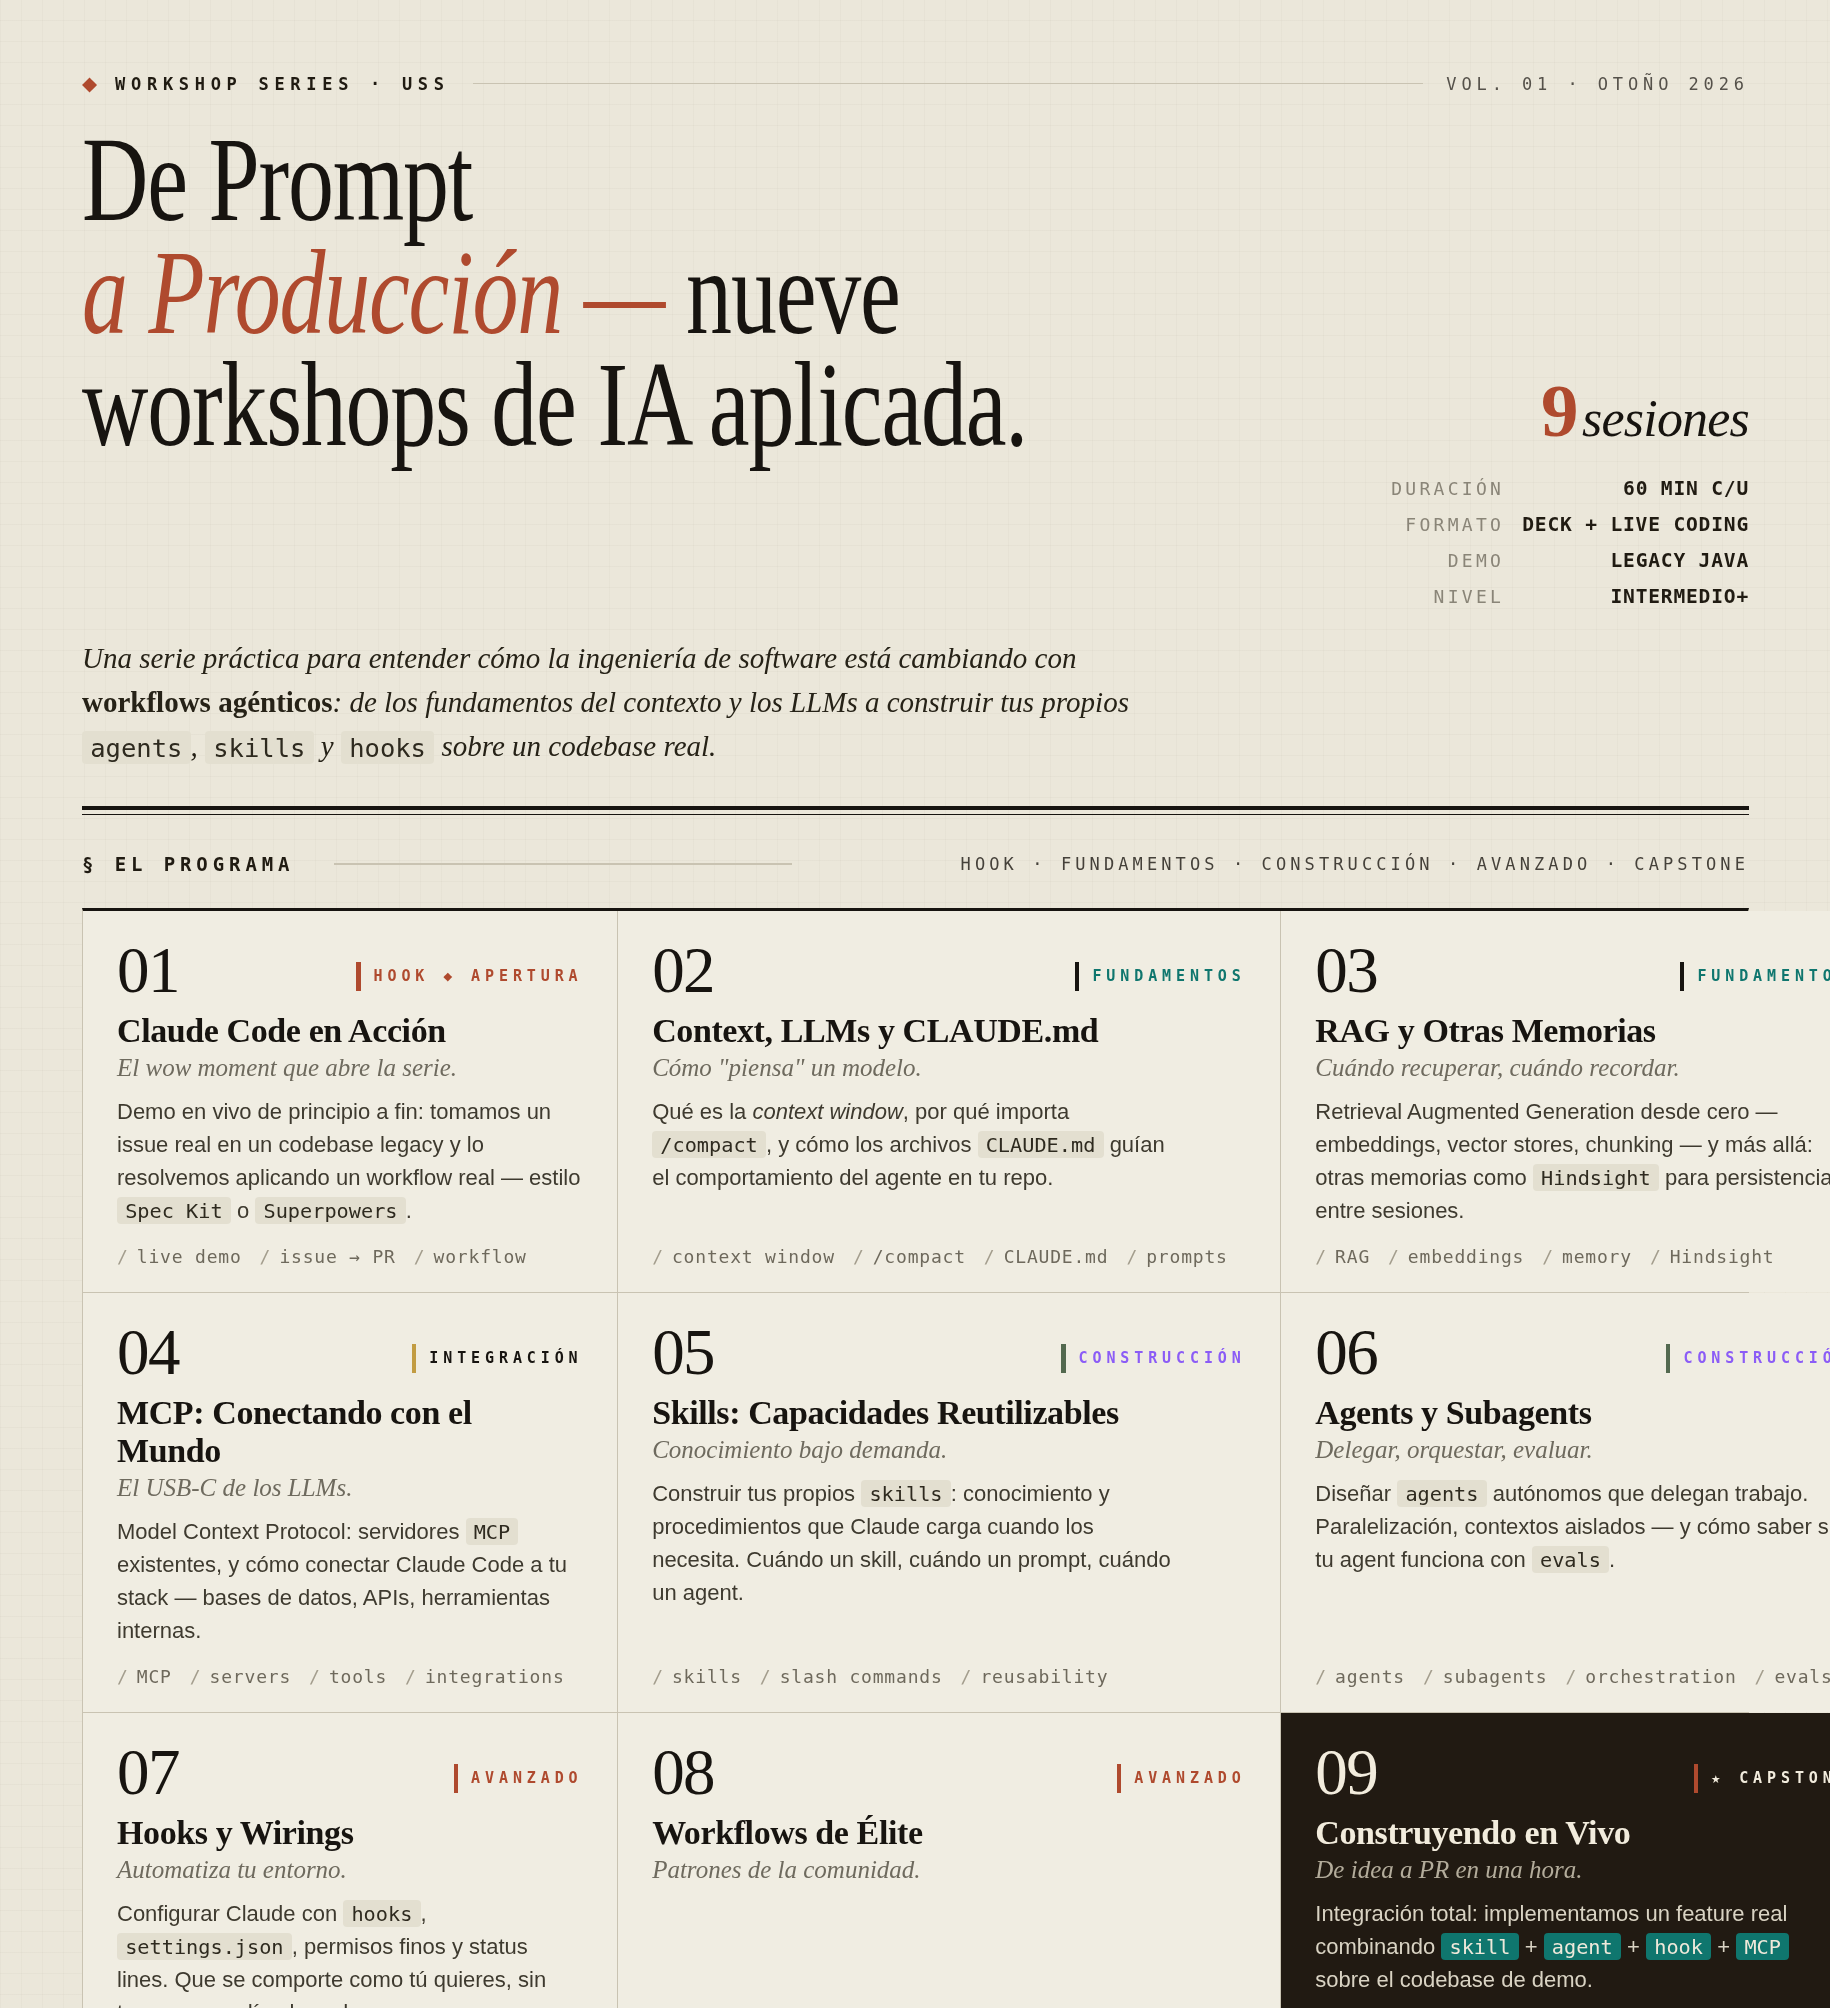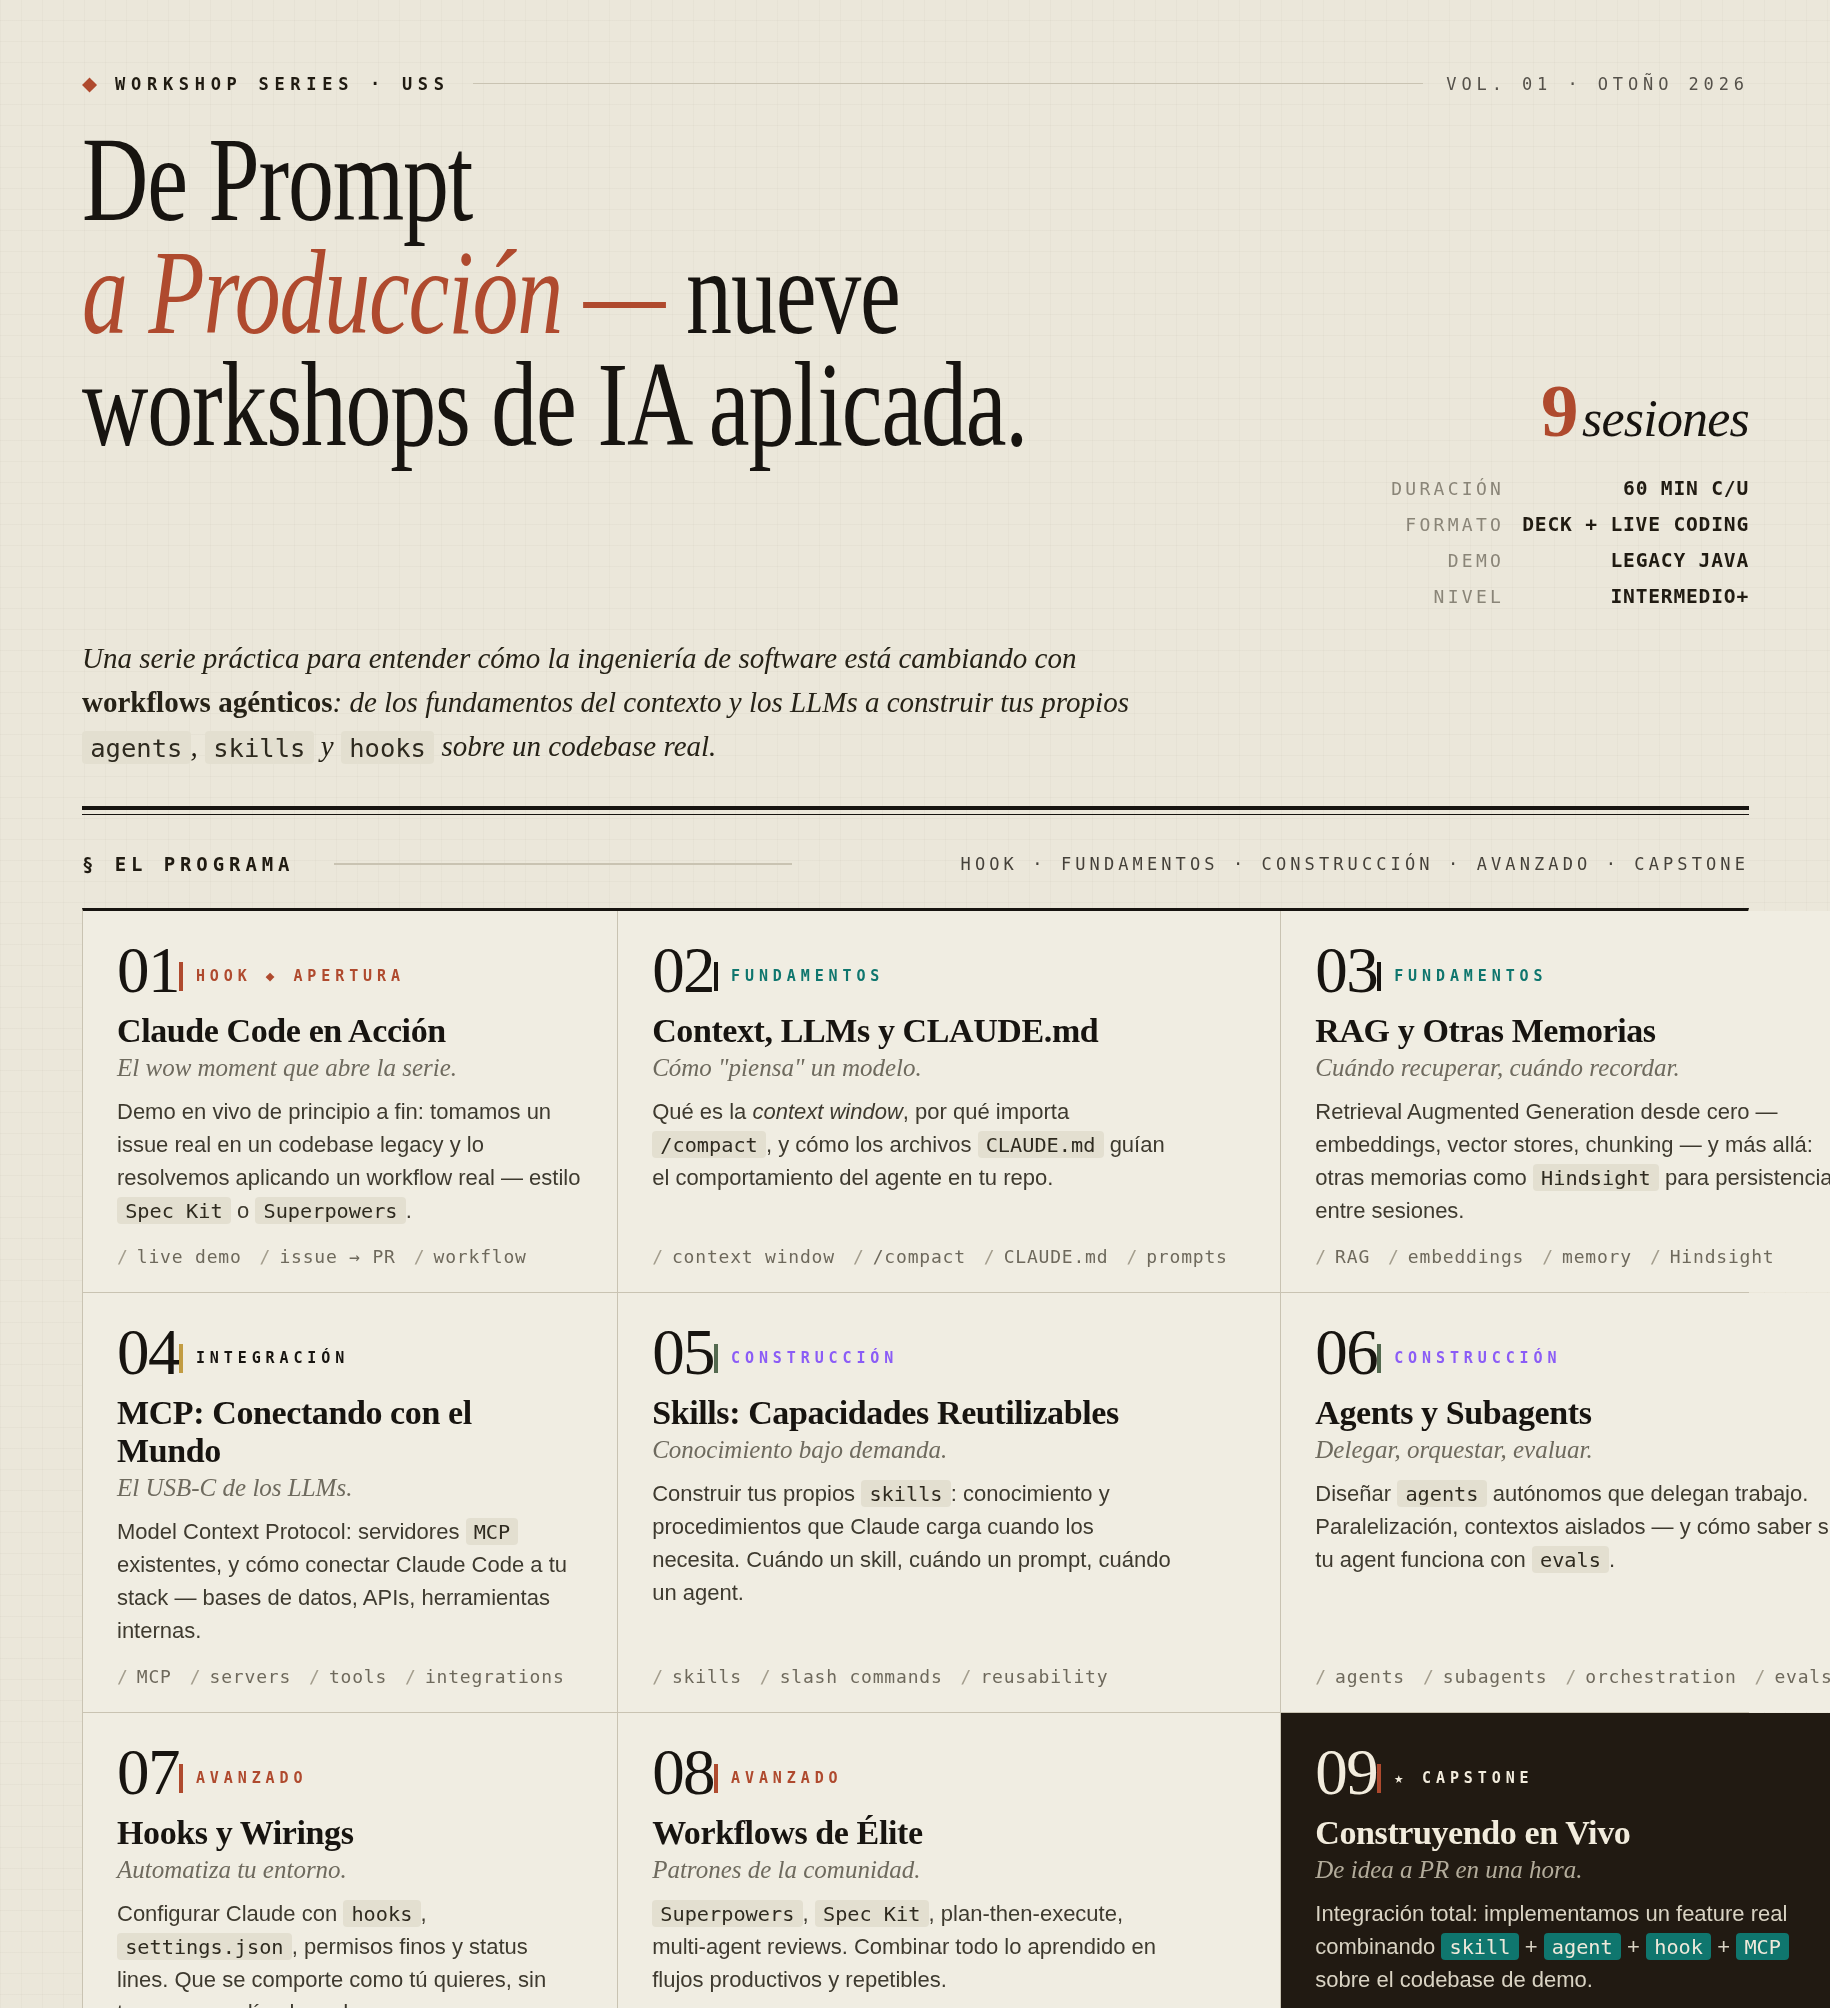--- a/index.html
+++ b/index.html
@@ -71,21 +71,21 @@
   .program-label{font-family:"DejaVu Sans Mono",monospace;font-size:19px;font-weight:bold;letter-spacing:4.9px;color:var(--ink);white-space:nowrap;}
   .program-line{flex:0 0 458px;height:1.6px;background:var(--border);}
   .program-tracks{flex:1;text-align:right;font-family:"DejaVu Sans Mono",monospace;font-size:17px;letter-spacing:4.1px;color:#45413а;color:#45413a;white-space:nowrap;}
 
   
   .grid{margin-top:33px;display:grid;grid-template-columns:1fr 1fr 1fr;gap:1.6px;
     background:var(--border);border:0.8px solid var(--border);border-top:3.3px solid #171410;
     grid-auto-rows:minmax(313px,auto);}
   .cell{background:var(--card);position:relative;}
   .card{padding:29.5px 34px 24.5px 34px;display:flex;flex-direction:column;height:100%;}
-  .card-top{display:flex;justify-content:flex-start;align-items:flex-start;}
+  .card-top{display:flex;justify-content:space-between;align-items:flex-start;}
   .card-num{font-family:"Liberation Serif",serif;font-size:65px;line-height:0.9;font-weight:500;letter-spacing:-1.6px;color:#171410;}
   .badge{display:flex;align-items:center;gap:13px;margin-top:21px;}
   .badge-bar{width:4.1px;height:29.5px;}
   .badge-label{font-family:"DejaVu Sans Mono",monospace;font-size:15px;font-weight:bold;letter-spacing:4.9px;white-space:nowrap;}
   .tone-red .badge-bar{background:var(--accent);} .tone-red .badge-label{color:var(--accent);}
   .tone-ink .badge-bar{background:#171410;} .tone-ink .badge-label{color:#0f766e;}
   .tone-gold .badge-bar{background:var(--gold);} .tone-gold .badge-label{color:#171410;}
   .tone-green .badge-bar{background:var(--green);} .tone-green .badge-label{color:#8b5cf6;}
 
   .card-title{font-family:"Liberation Serif",serif;font-weight:bold;font-size:34px;letter-spacing:-0.4px;color:#171410;margin-top:13px;}
@@ -262,21 +262,20 @@
       <article class="card">
         <div class="card-top">
           <div class="card-num">08</div>
           <div class="badge tone-red">
             <span class="badge-bar"></span>
             <span class="badge-label">AVANZADO</span>
           </div>
         </div>
         <h3 class="card-title">Workflows de Élite</h3>
         <div class="card-sub">Patrones de la comunidad.</div>
-        <p class="card-body"><code class="chip">Superpowers</code><span>, </span><code class="chip">Spec Kit</code><span>, plan-then-execute, multi-agent reviews. Combinar todo lo aprendido en flujos productivos y repetibles.</span></p>
       </article>
     </div>
     <div class="cell cell--capstone">
       <article class="card card--dark">
         <div class="card-top">
           <div class="card-num">09</div>
           <div class="badge tone-red">
             <span class="badge-bar"></span>
             <span class="badge-label">★ CAPSTONE</span>
           </div>

